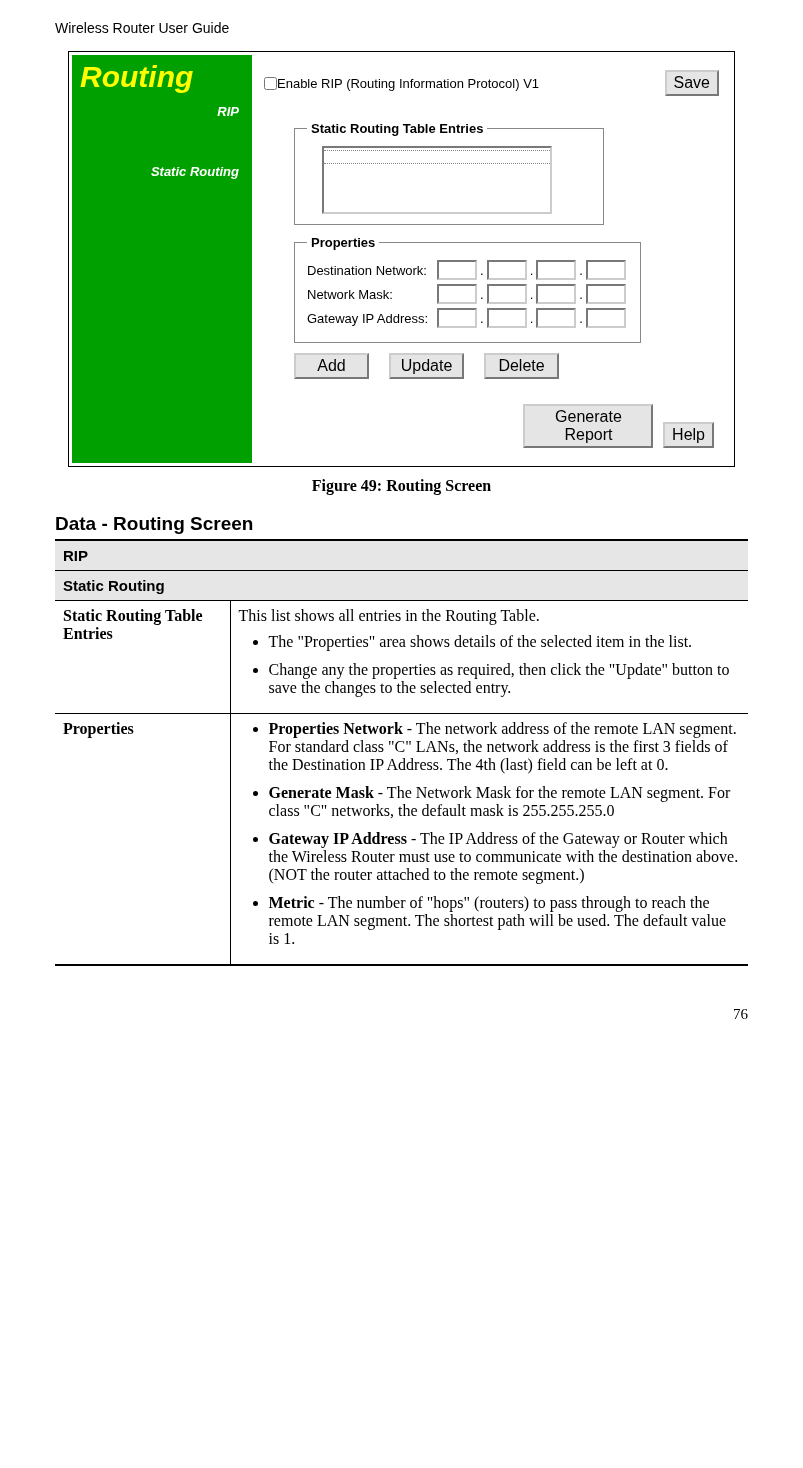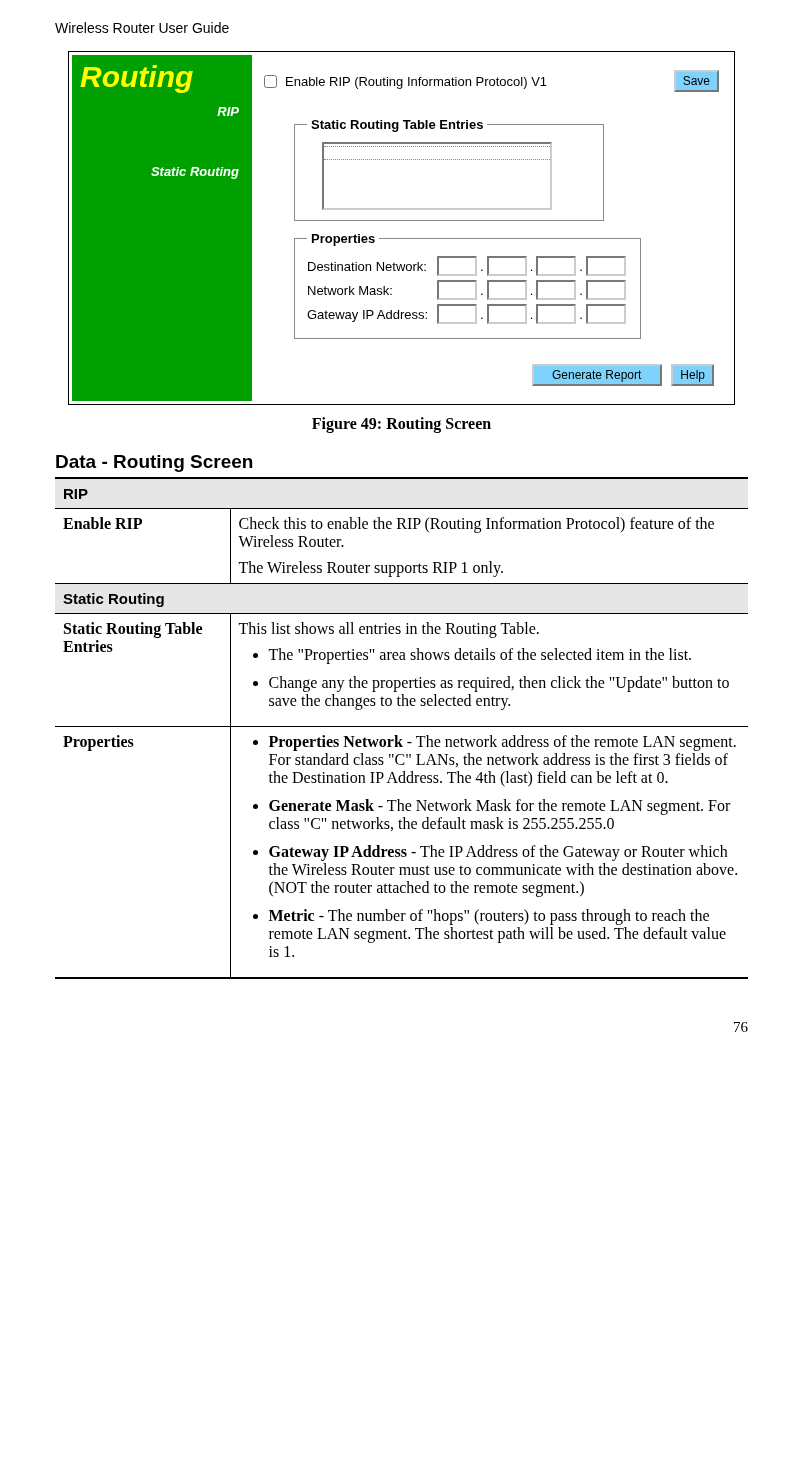--- a/index.html
+++ b/index.html
@@ -58,26 +58,26 @@
   }
   .side-label.rip { margin-top: 8px; margin-bottom: 45px;}
   .right-col {
     flex: 1;
     background: #fff;
     padding: 15px 12px 15px 12px;
     font-family: Arial, Helvetica, sans-serif;
     font-size: 13px;
     position: relative;
   }
-  .rip-row { margin-bottom: 25px; display:flex; align-items:center; gap:8px;}
+  .rip-row { margin-bottom: 25px; display:flex; align-items:center; }
   .ui-btn {
     border: 2px outset #ccc;
-    background: #7dd3fc;
+    background: #e5e5e5;
     font-family: Arial, sans-serif;
-    font-size: 12px;
+    font-size: 16px;
     padding: 2px 7px;
     cursor: pointer;
   }
   fieldset {
     border: 1px solid #888;
     padding: 10px 12px;
     margin-top: 0;
     width: 310px;
     margin-left: 30px;
   }
@@ -220,46 +220,44 @@
             <input class="ip-box" style="">
               <span class="dot">.</span>
             <input class="ip-box" style="">
               <span class="dot">.</span>
             <input class="ip-box" style="">
               <span class="dot">.</span>
             <input class="ip-box" style="">
           </div>
         </fieldset>
 
+        <div class="crud-row">
+          <button class="ui-btn" style="width:75px;">Add</button>
+          <button class="ui-btn" style="width:75px;">Update</button>
+          <button class="ui-btn" style="width:75px;">Delete</button>
+        </div>
 
         <div class="bottom-row">
           <button class="ui-btn" style="width:130px;">Generate Report</button>
           <button class="ui-btn">Help</button>
         </div>
       </div>
     </div>
   </div>
 </div>
 
 <div class="caption">Figure 49: Routing Screen</div>
 
 <h2 class="section">Data - Routing Screen</h2>
 
 <table class="data">
   <tbody>
       <tr class="section-row">
         <td colspan="2">RIP</td>
       </tr>
-  <tr>
-    <td class="col1">Enable RIP</td>
-    <td>
-      <p class="cellp">Check this to enable the RIP (Routing Information Protocol) feature of the Wireless Router.</p>
-      <p>The Wireless Router supports RIP 1 only.</p>
-    </td>
-  </tr>
   <tr class="section-row">
         <td colspan="2">Static Routing</td>
       </tr>
   <tr>
     <td class="col1">Static Routing Table Entries</td>
     <td>
       <p class="cellp">This list shows all entries in the Routing Table.</p>
       <ul class="bul">
         <li>The "Properties" area shows details of the selected item in the list.</li>
         <li>Change any the properties as required, then click the "Update" button to save the changes to the selected entry.</li>

